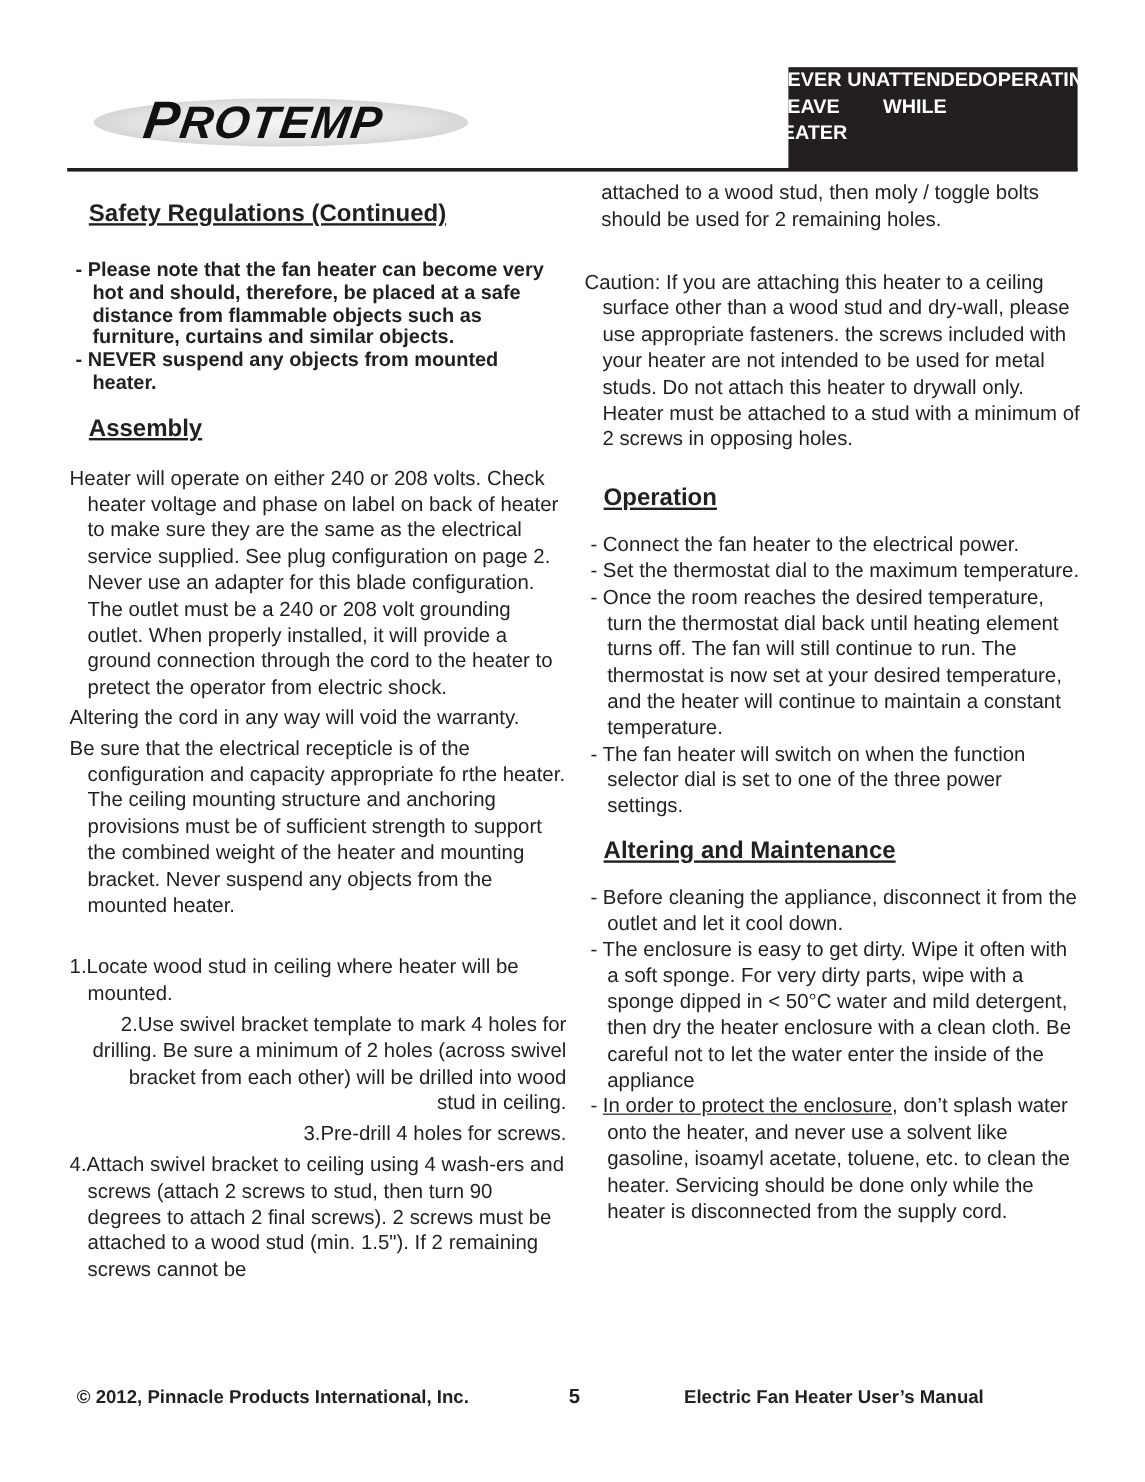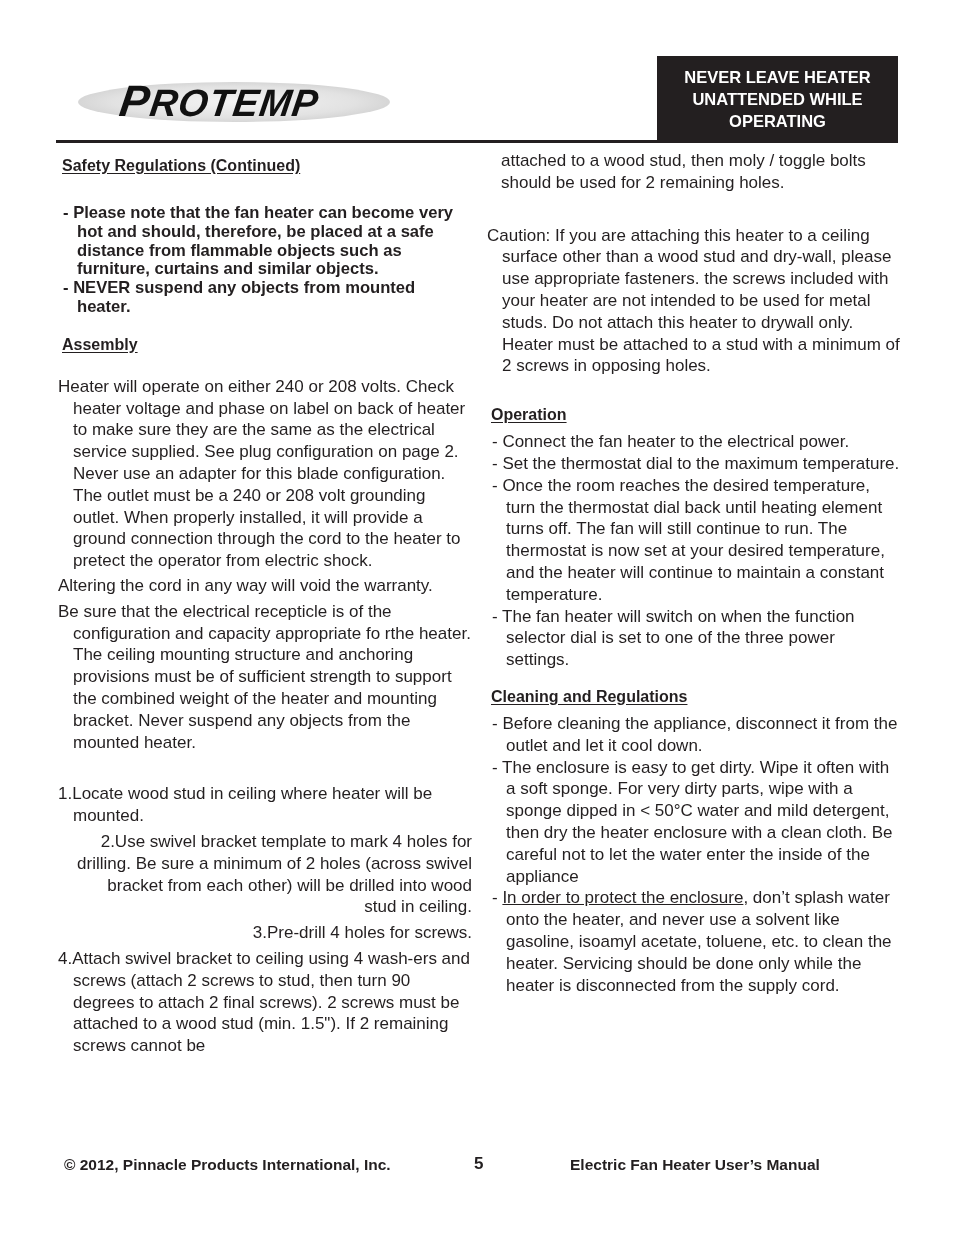--- a/index.html
+++ b/index.html
@@ -23,27 +23,27 @@
     line-height: 46px;
   }
   .logo-text .big { font-size: 44px; }
   .header-rule {
     position: absolute; left: 56px; top: 140px; width: 842px; height: 3px; background: #231f20;
   }
   .warning-box {
     position: absolute; left: 657px; top: 56px; width: 241px; height: 86px;
     background: #231f20; color: #ffffff; text-align: center;
     font-weight: bold; font-size: 16.5px; line-height: 22px;
-    display: flex; flex-direction: column; justify-content: center;
+    display: flex; flex-direction: row; justify-content: center;
   }
   .col { position: absolute; font-size: 17px; line-height: 21.8px; }
   .col-left { left: 58px; top: 150px; width: 414px; }
   .col-right { left: 487px; top: 150px; width: 414px; }
   h2 {
-    font-size: 16px; font-weight: bold; text-decoration: underline; margin: 4px;
+    font-size: 20px; font-weight: bold; text-decoration: underline; margin: 16px;
     line-height: 24px; text-underline-offset: 2px;
   }
   p { margin: 0; }
   .hang { padding-left: 15px; text-indent: -15px; }
   .bold-list { font-weight: bold; font-size: 16.6px; line-height: 18.8px; }
   .bold-list .item { padding-left: 19px; text-indent: -14px; }
   .dash-item { padding-left: 19px; text-indent: -14px; }
   .num-item { padding-left: 15px; text-indent: -15px; }
   .u { text-decoration: underline; }
   .footer {
@@ -92,21 +92,21 @@
   <p class="hang" style="margin-top:31px;">Caution:  If you are attaching this heater to a ceiling surface other than a wood stud and dry-wall, please use appropriate fasteners.  the screws included with your heater are not intended to be used for metal studs.  Do not attach this heater to drywall only.  Heater must be attached to a stud with a minimum of 2 screws in opposing holes.</p>
 
   <h2 style="margin-top:26px;">Operation</h2>
   <div>
     <p class="dash-item">- Connect the fan heater to the electrical power.</p>
     <p class="dash-item">- Set the thermostat dial to the maximum temperature.</p>
     <p class="dash-item">- Once the room reaches the desired temperature, turn the thermostat dial back until heating element turns off.  The fan will still continue to run. The thermostat is now set at your desired temperature, and the heater will continue to maintain a constant temperature.</p>
     <p class="dash-item">- The fan heater will switch on when the function selector dial is set to one of the three power settings.</p>
   </div>
 
-  <h2 style="margin-top:14px;">Cleaning and Regulations</h2>
+  <h2 style="margin-top:14px;">Altering and Maintenance</h2>
   <div>
     <p class="dash-item">- Before cleaning the appliance, disconnect it from the outlet and let it cool down.</p>
     <p class="dash-item">- The enclosure is easy to get dirty. Wipe it often with a soft sponge. For very dirty parts, wipe with a sponge dipped in &lt; 50°C water and mild detergent, then dry the heater enclosure with a clean cloth. Be careful not to let the water enter the inside of the appliance</p>
     <p class="dash-item"><span>- </span><span class="u">In order to protect the enclosure</span><span>, don’t splash water onto the heater, and never use a solvent like gasoline, isoamyl acetate, toluene, etc. to clean the heater. Servicing should be done only while the heater is disconnected from the supply cord.</span></p>
   </div>
 </div>
 
 <div class="footer" style="left:64px;">© 2012, Pinnacle Products International, Inc.</div>
 <div class="footer" style="left:474px; top:1154px; font-size:17px;">5</div>
 <div class="footer" style="left:570px;">Electric Fan Heater User’s Manual</div>

